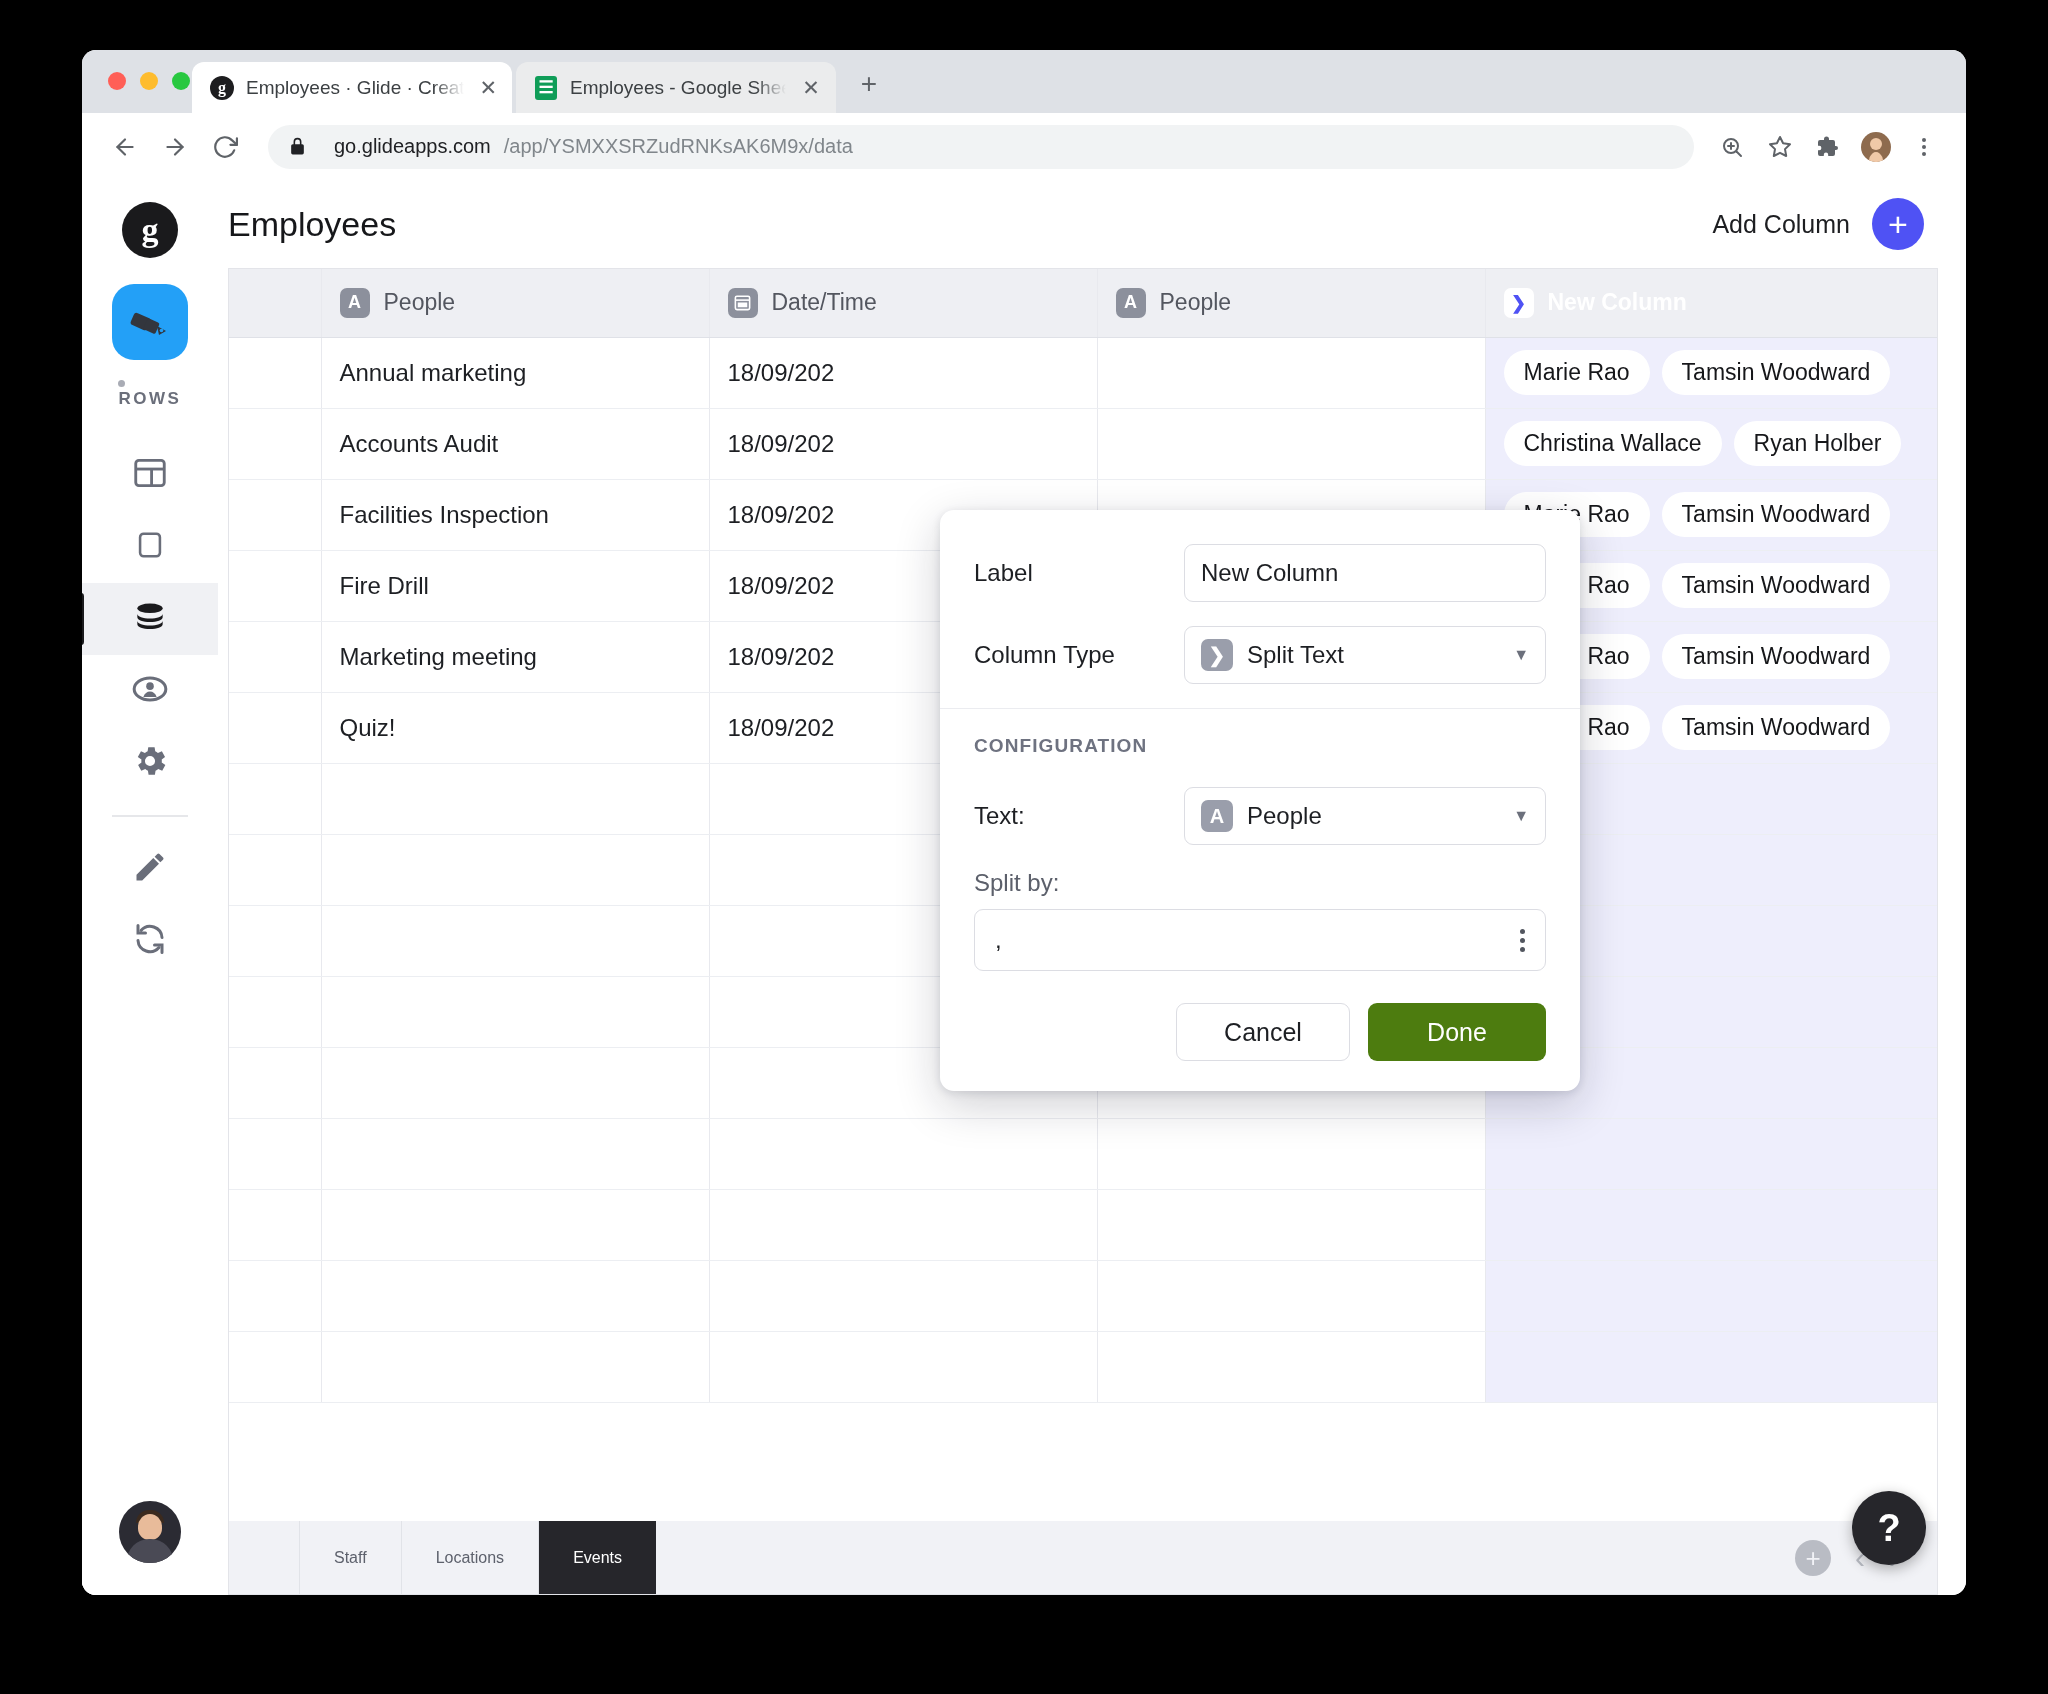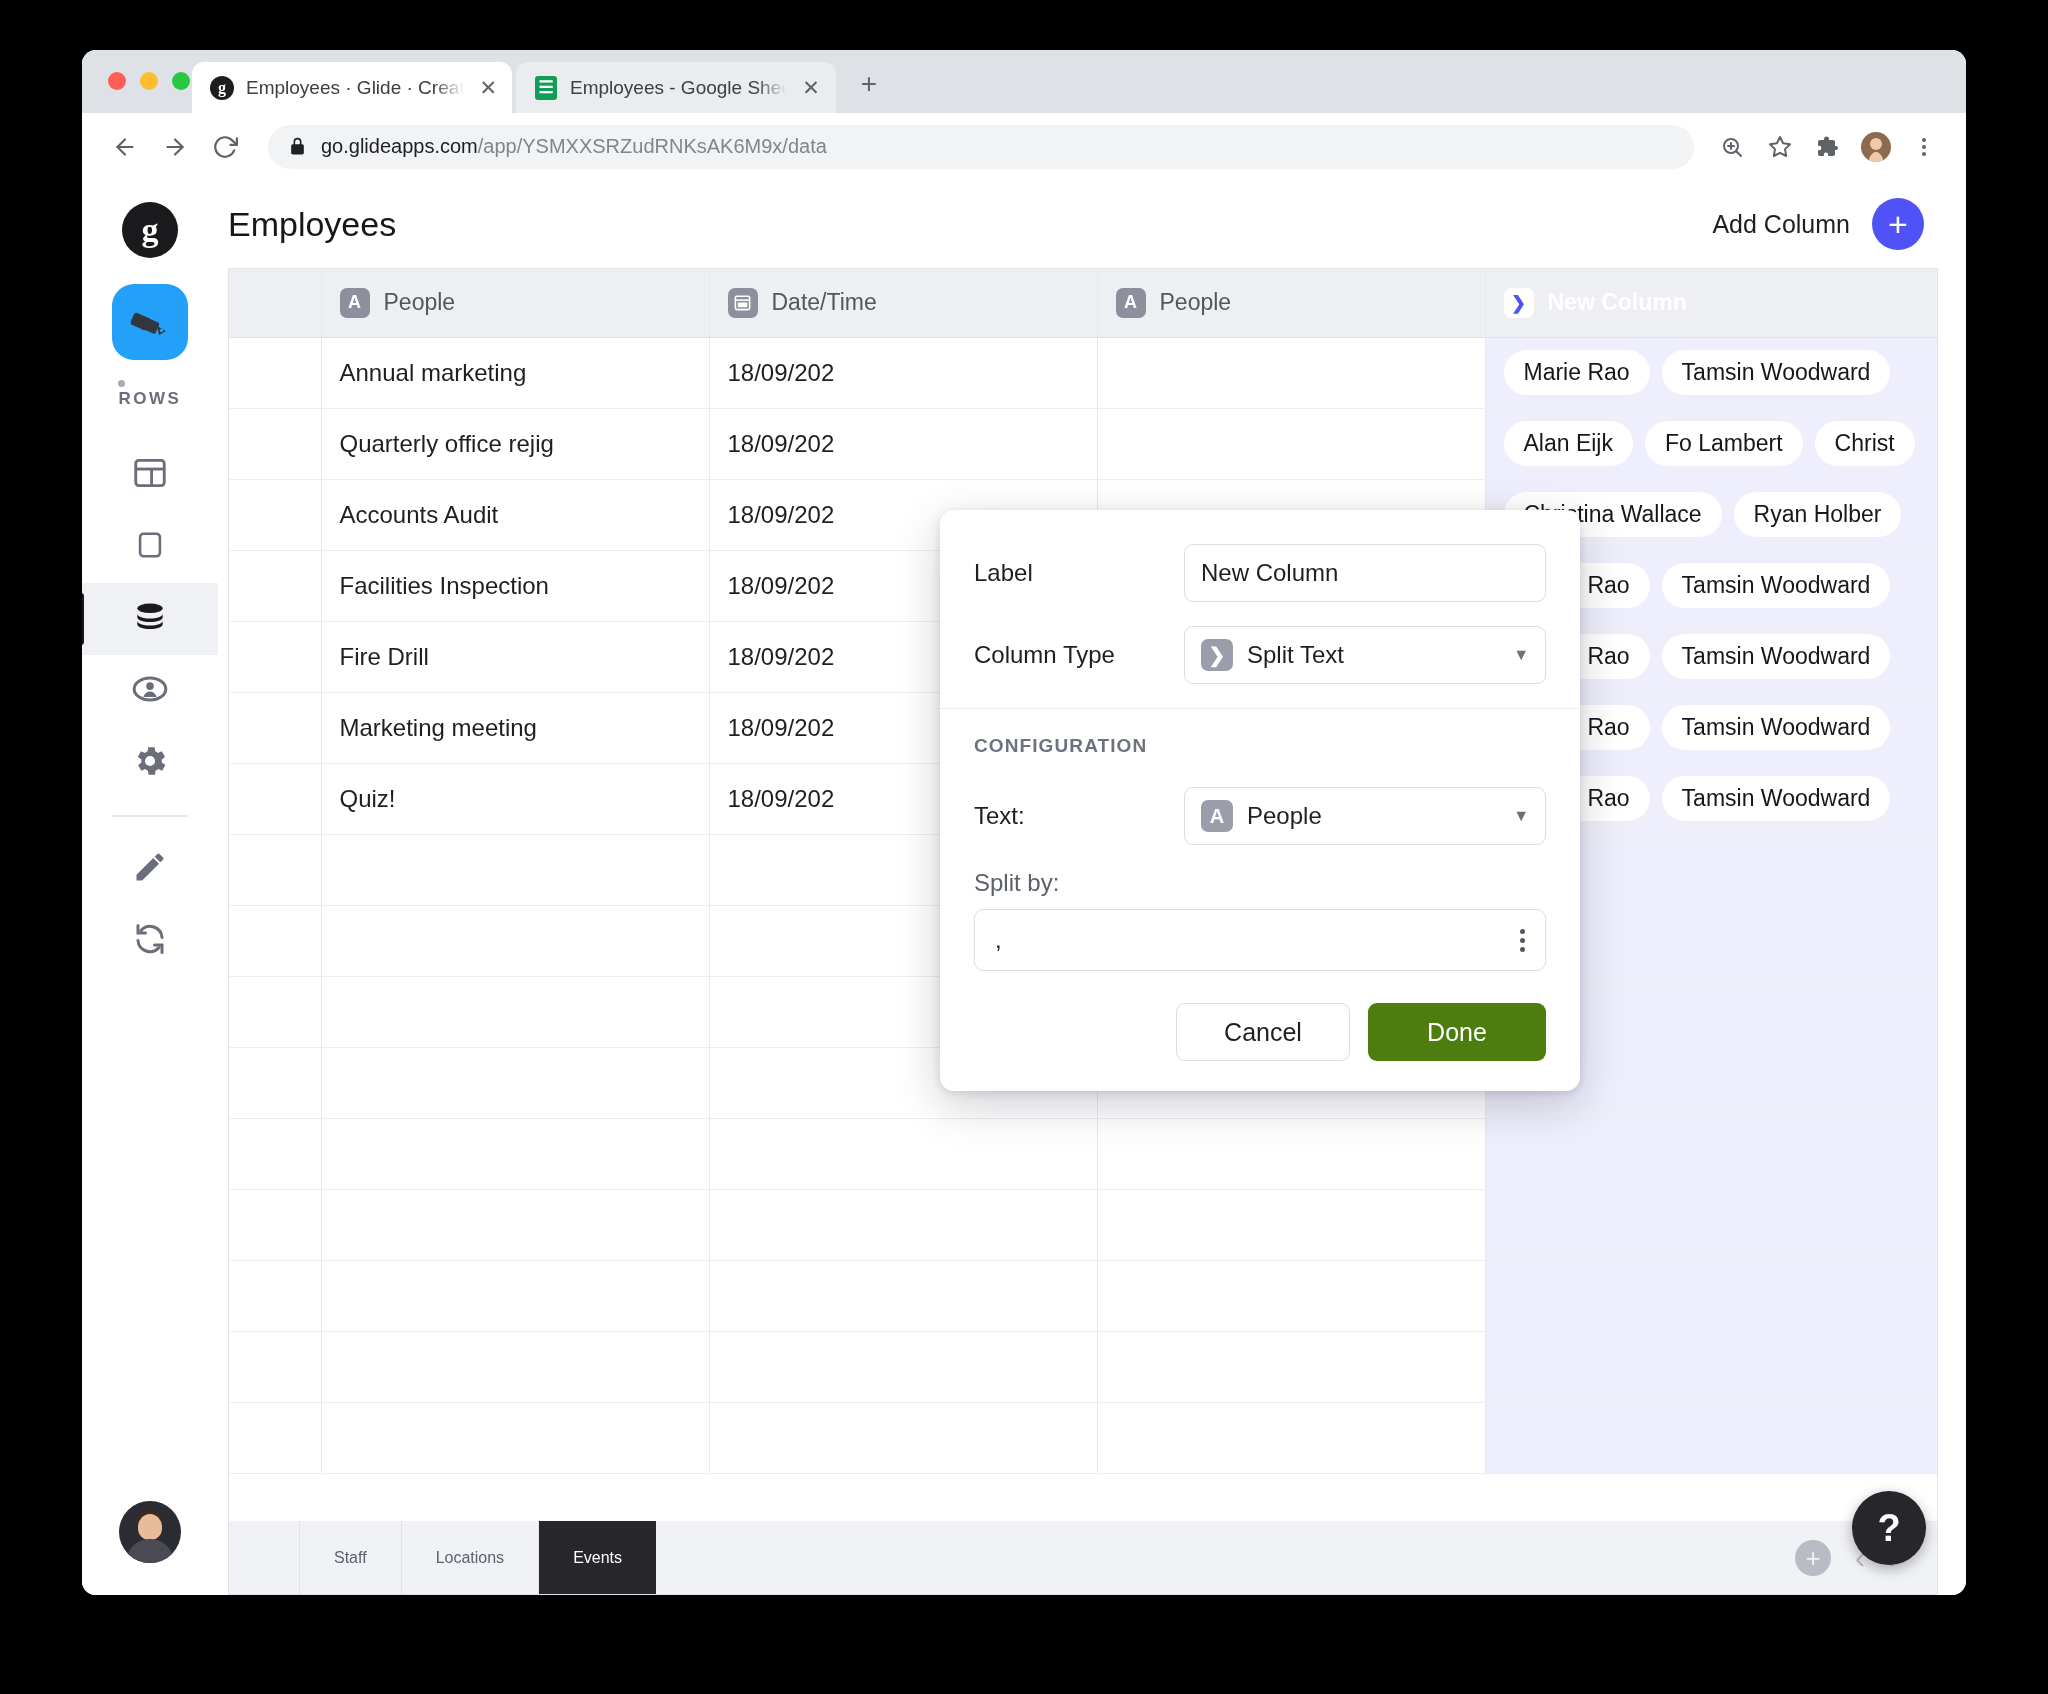--- a/index.html
+++ b/index.html
@@ -111,20 +111,21 @@
     flex: 1;
     height: 44px;
     background: #f1f3f4;
     border-radius: 22px;
     display: flex; align-items: center;
     padding: 0 20px;
     margin: 0 12px 0 16px;
     font-size: 20px;
     color: #202124;
     min-width: 0;
+    gap: 13px;
   }
   .lock { margin-right: 14px; flex: 0 0 auto; display:flex; }
   .url-host { color: #202124; }
   .url-path { color: #80868b; }
   .toolbar-icons { display: flex; align-items: center; gap: 4px; }
   .tb-icon {
     width: 44px; height: 44px;
     display:flex; align-items:center; justify-content:center;
     color: #5f6368;
   }
@@ -627,33 +628,20 @@
                 <td class="c-people"></td>
                 <td class="c-new">
                   <div class="chips">
                     <span class="chip">Marie Rao</span>
                     <span class="chip">Tamsin Woodward</span>
                   </div>
                 </td>
               </tr>
               <tr>
                 <td class="rownum"></td>
-                <td class="c-event">Quarterly office rejig</td>
-                <td class="c-date">18/09/202</td>
-                <td class="c-people"></td>
-                <td class="c-new">
-                  <div class="chips">
-                    <span class="chip">Alan Eijk</span>
-                    <span class="chip">Fo Lambert</span>
-                    <span class="chip">Christ</span>
-                  </div>
-                </td>
-              </tr>
-              <tr>
-                <td class="rownum"></td>
                 <td class="c-event">Accounts Audit</td>
                 <td class="c-date">18/09/202</td>
                 <td class="c-people"></td>
                 <td class="c-new">
                   <div class="chips">
                     <span class="chip">Christina Wallace</span>
                     <span class="chip">Ryan Holber</span>
                   </div>
                 </td>
               </tr>

